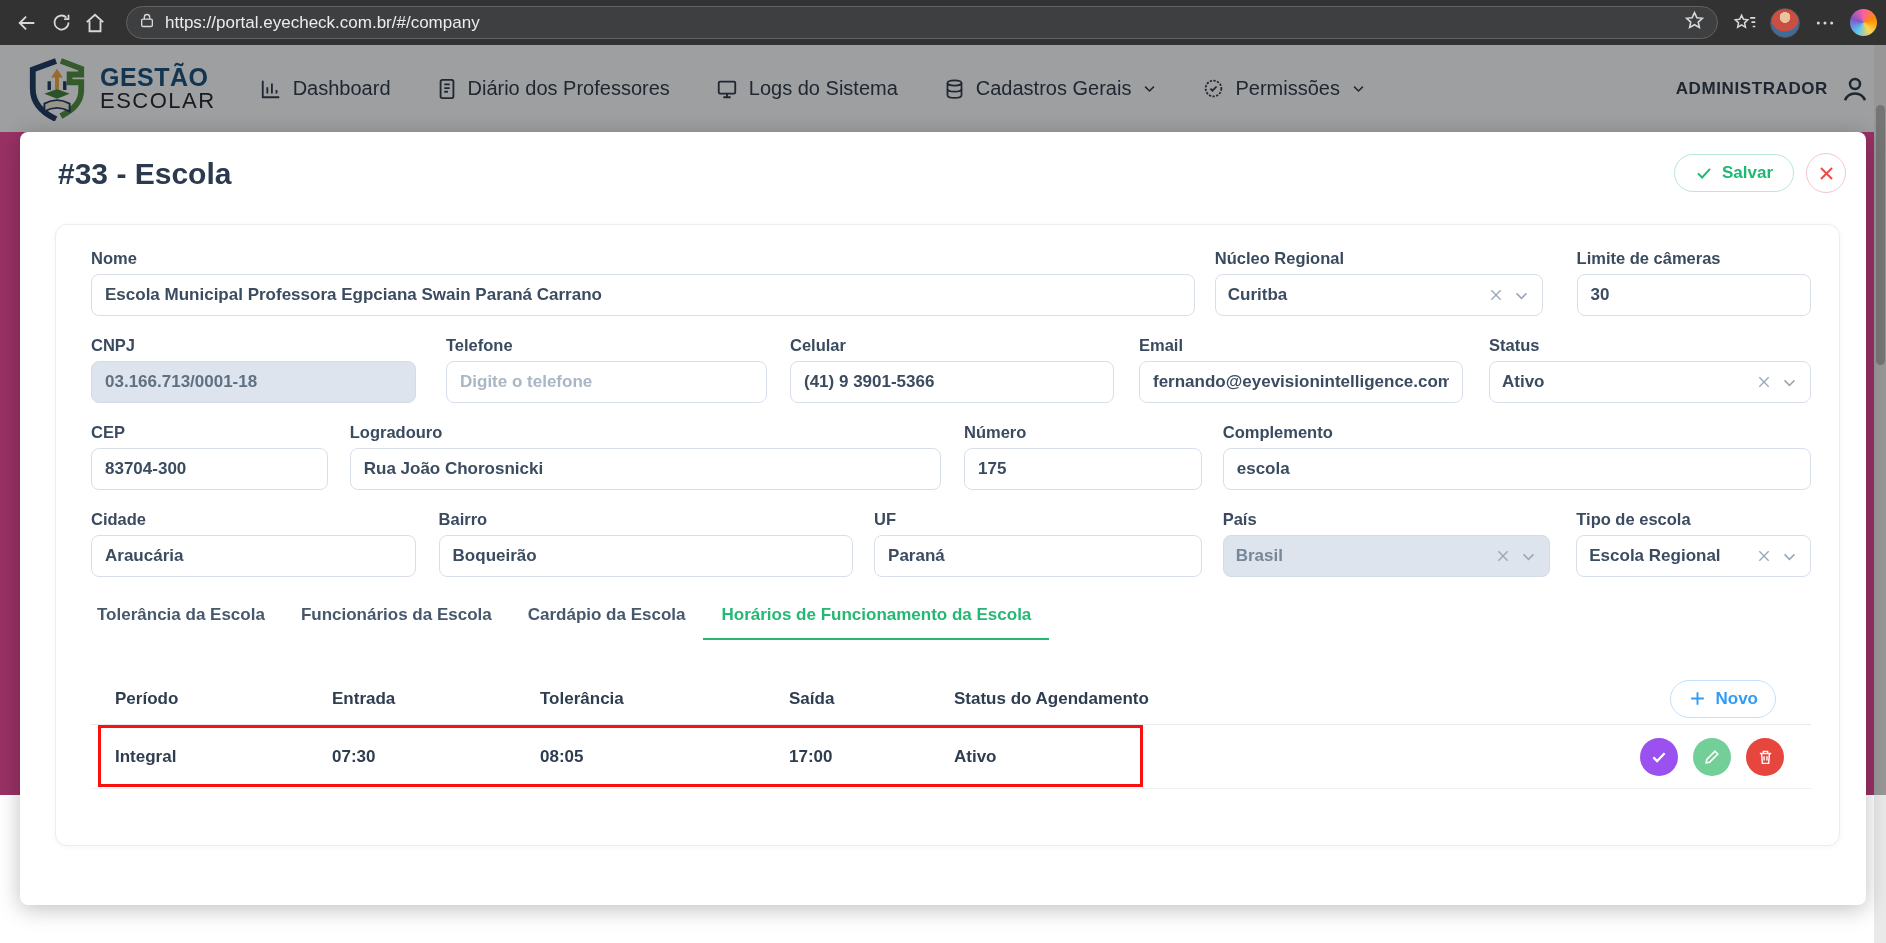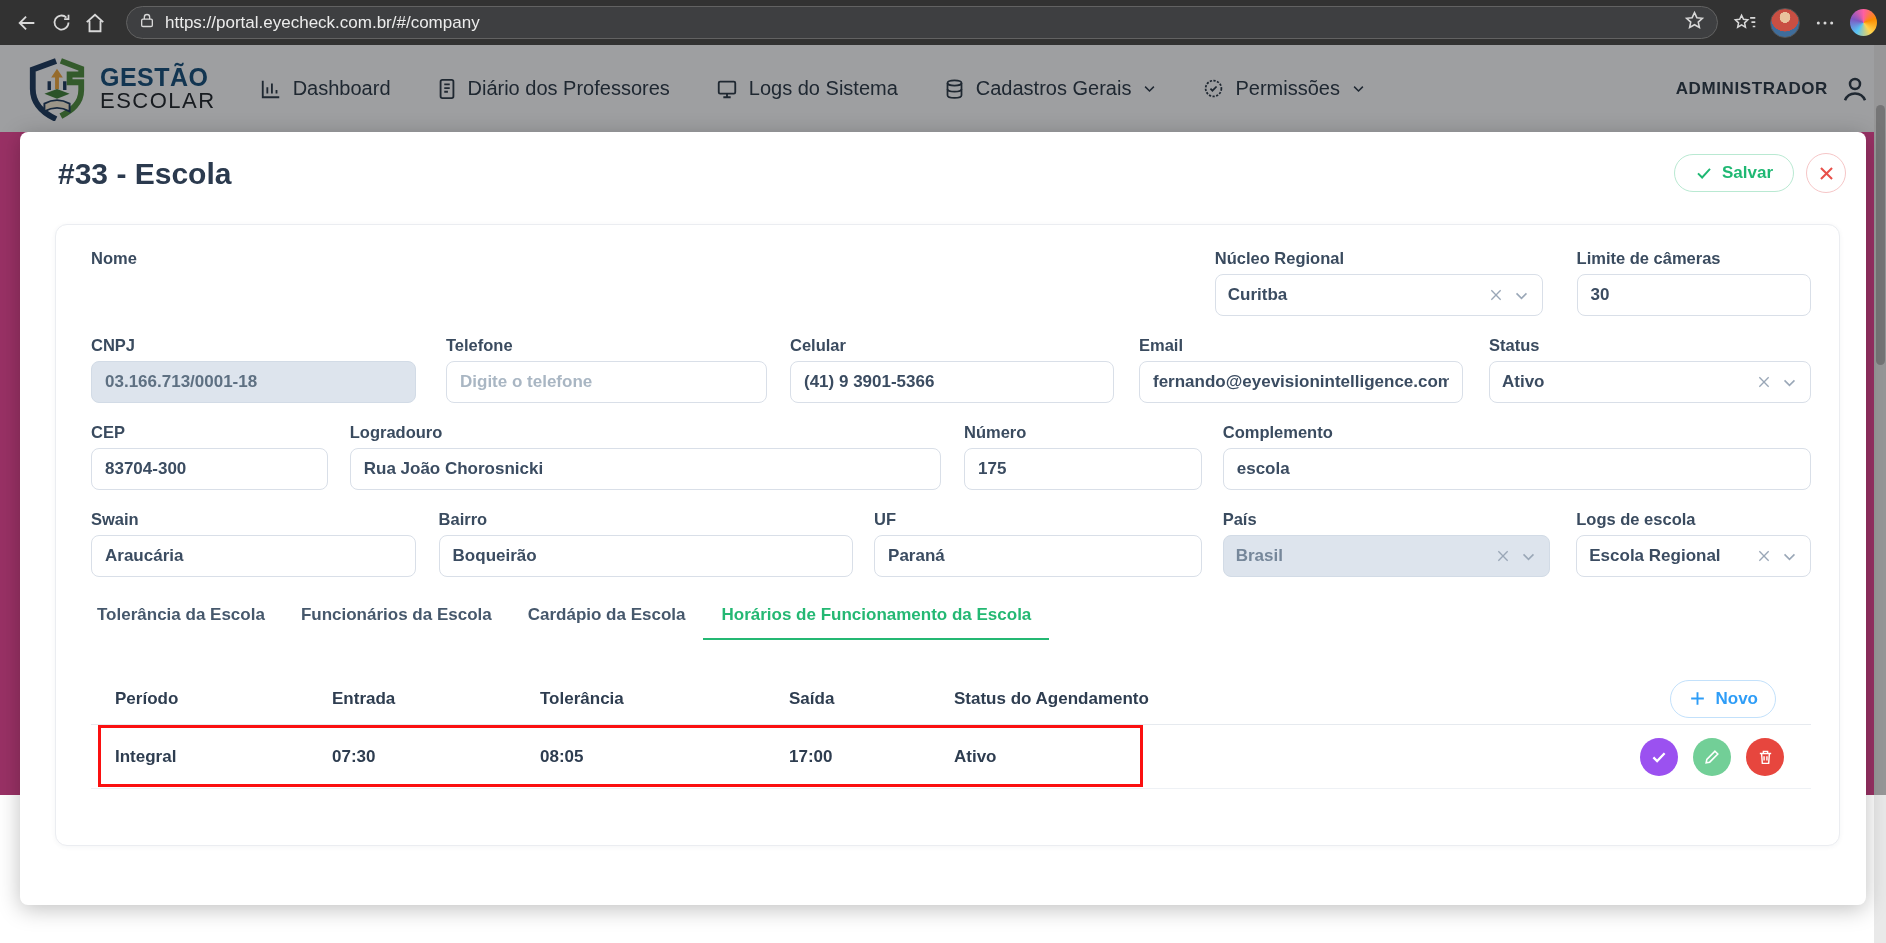--- a/index.html
+++ b/index.html
@@ -239,20 +239,21 @@
             <path d="M5 5l14 14M19 5L5 19"></path>
           </svg>
       </button>
     </div>
 
     <div class="form-card">
 
       <div class="frow">
         <div class="fld" style="width:1111px;">
           <label>Nome</label>
+          <input class="inp" value="Escola Municipal Professora Egpciana Swain Paraná Carrano" style="">
         </div>
         <div class="fld" style="width:330px; margin-left:20px;">
           <label>Núcleo Regional</label>
           <div class="sel">
             <span class="txt">Curitba</span>
             <span class="sel-ico">
                 <svg width="16" height="16" viewBox="0 0 24 24" fill="none" stroke="#9aa7b7" stroke-width="2">
                   <path d="M5 5l14 14M19 5L5 19"></path>
                 </svg>
               </span>
@@ -318,21 +319,21 @@
           <input class="inp" value="175" style="">
         </div>
         <div class="fld" style="width:589px; margin-left:21px;">
           <label>Complemento</label>
           <input class="inp" value="escola" style="">
         </div>
       </div>
 
       <div class="frow">
         <div class="fld" style="width:325px;">
-          <label>Swain</label>
+          <label>Cidade</label>
           <input class="inp" value="Araucária" style="">
         </div>
         <div class="fld" style="width:415px; margin-left:23px;">
           <label>Bairro</label>
           <input class="inp" value="Boqueirão" style="">
         </div>
         <div class="fld" style="width:328px; margin-left:21px;">
           <label>UF</label>
           <input class="inp" value="Paraná" style="">
         </div>
@@ -346,21 +347,21 @@
                 </svg>
               </span>
             <span class="sel-ico">
                 <svg width="17" height="17" viewBox="0 0 24 24" fill="none" stroke="#9aa7b7" stroke-width="2.2">
                   <path d="M5 9l7 7 7-7"></path>
                 </svg>
               </span>
           </div>
         </div>
         <div class="fld" style="width:235px; margin-left:26px;">
-          <label>Logs de escola</label>
+          <label>Tipo de escola</label>
           <div class="sel">
             <span class="txt">Escola Regional</span>
             <span class="sel-ico">
                 <svg width="16" height="16" viewBox="0 0 24 24" fill="none" stroke="#9aa7b7" stroke-width="2">
                   <path d="M5 5l14 14M19 5L5 19"></path>
                 </svg>
               </span>
             <span class="sel-ico">
                 <svg width="17" height="17" viewBox="0 0 24 24" fill="none" stroke="#9aa7b7" stroke-width="2.2">
                   <path d="M5 9l7 7 7-7"></path>

